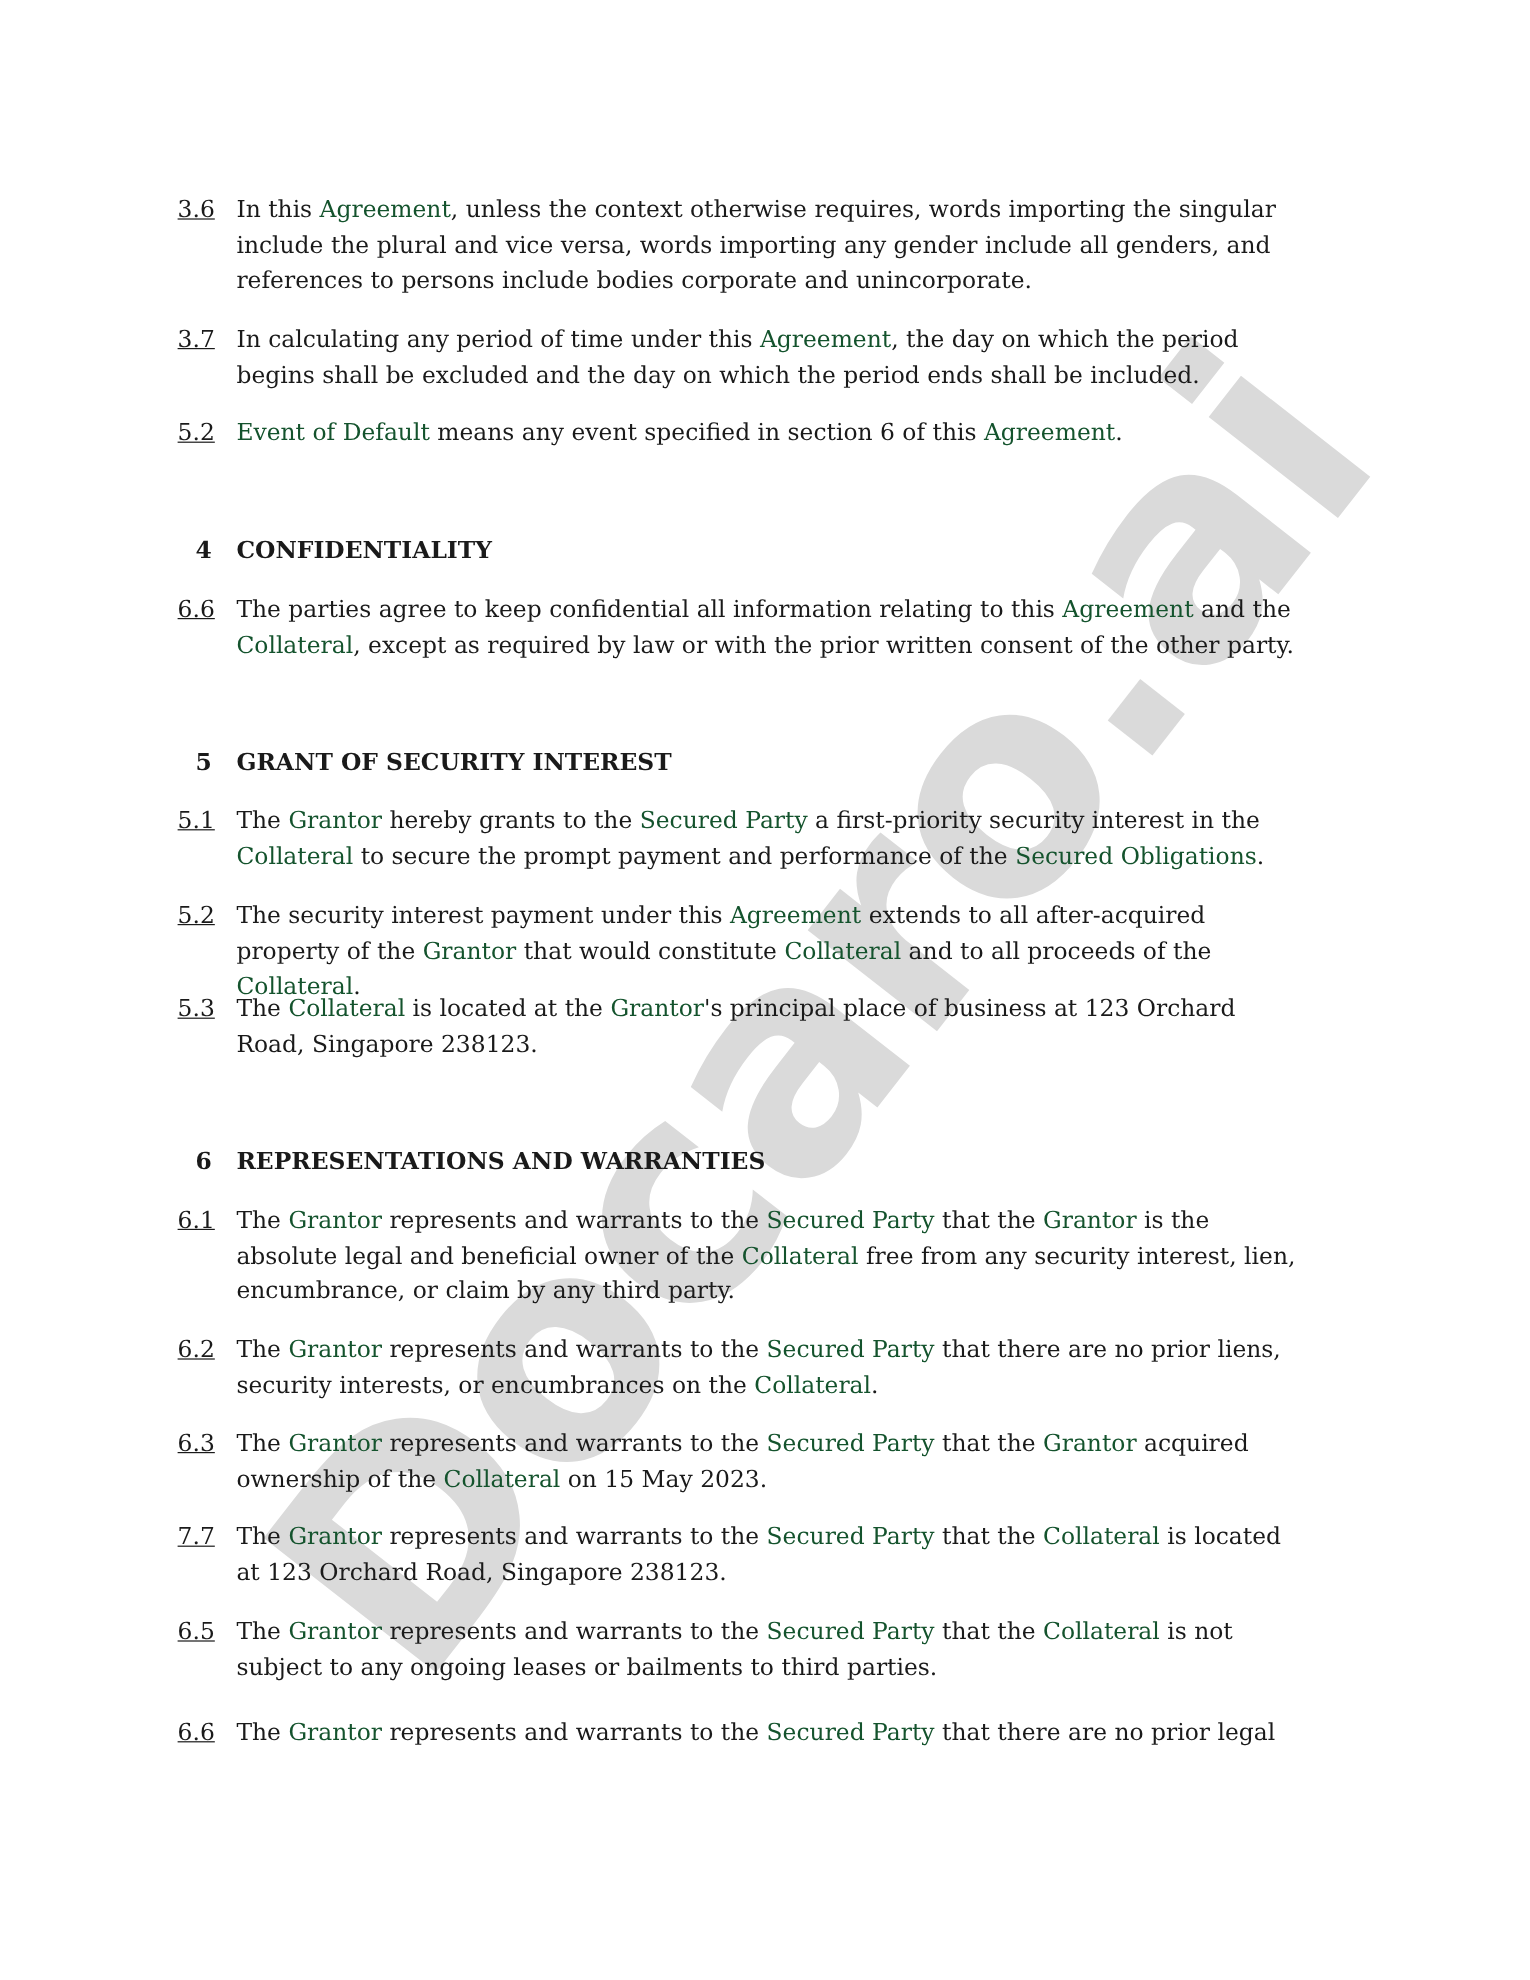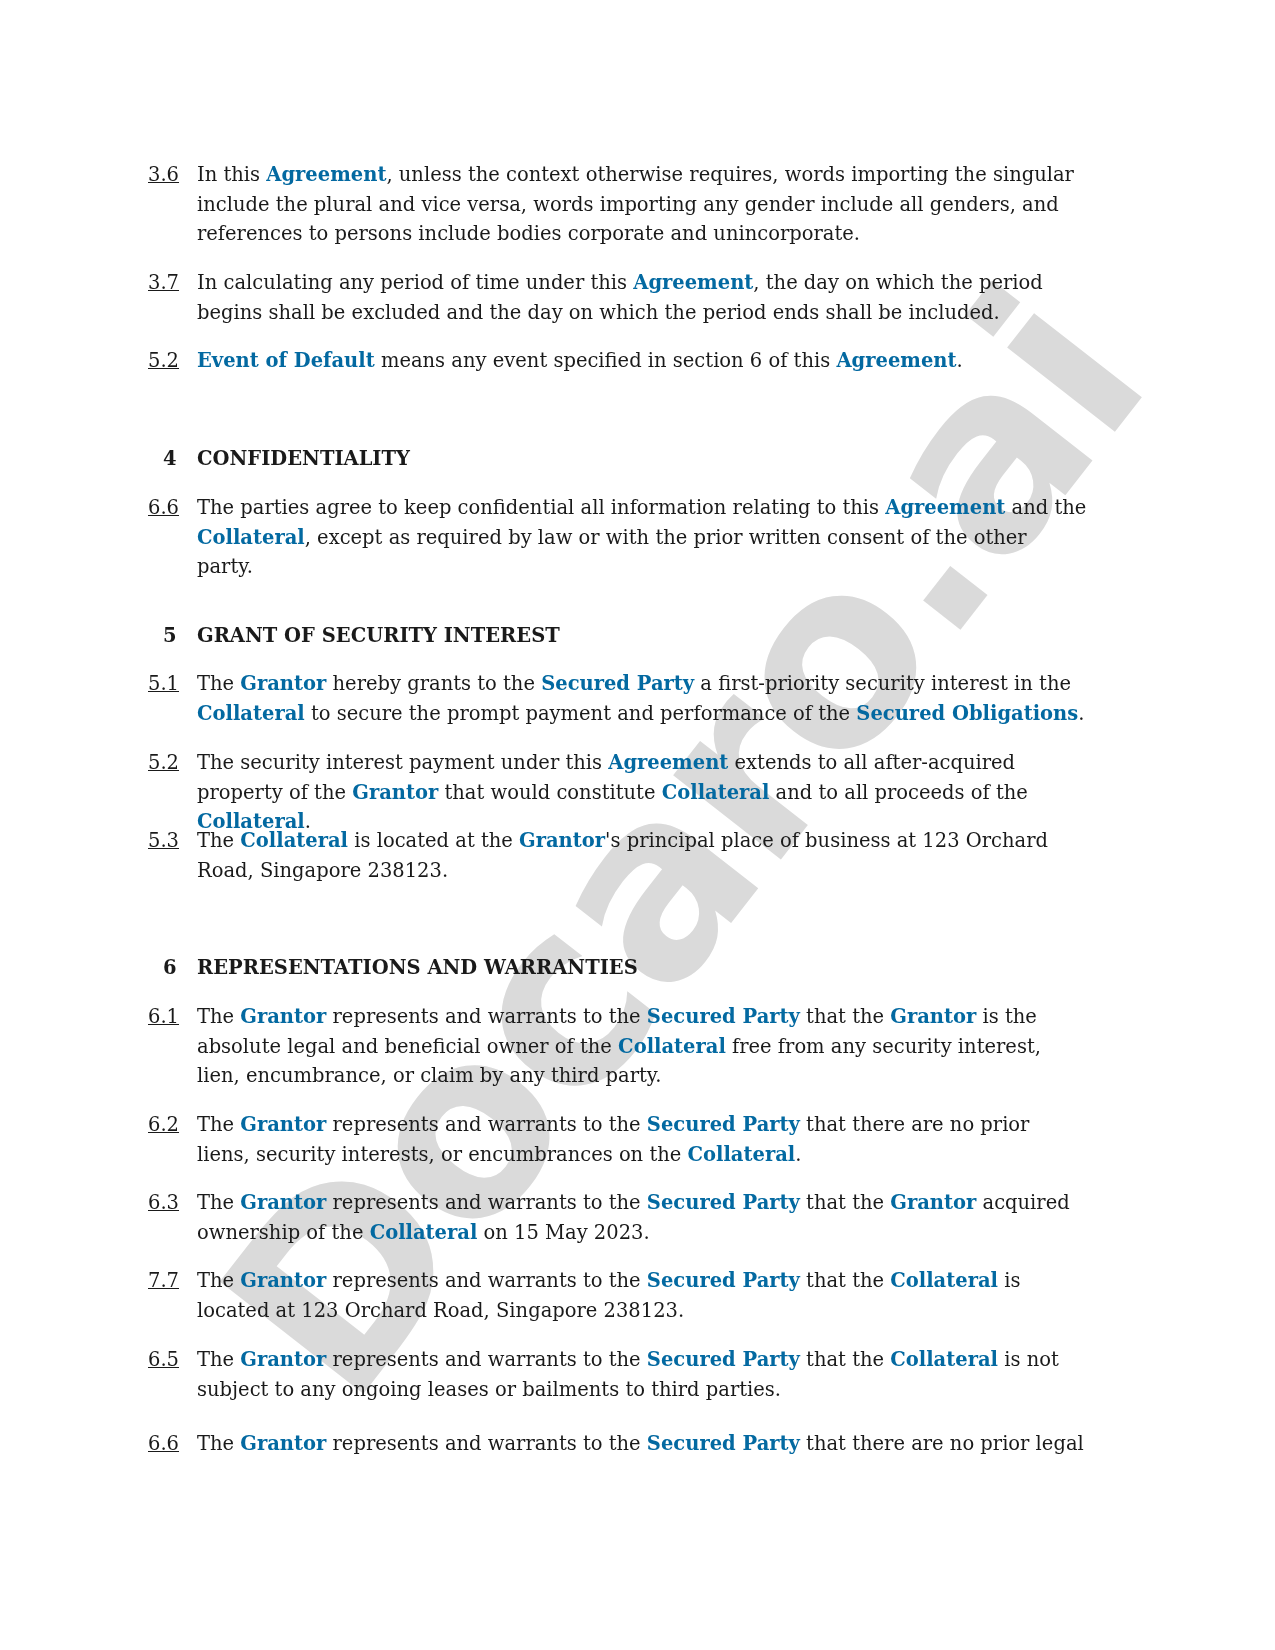--- a/index.html
+++ b/index.html
@@ -31,21 +31,21 @@
     font-size: 19.5px; line-height: 29.5px;
   }
   .clause .num { position: absolute; left: 0; top: 0; text-decoration: underline; }
   .clause .txt { margin-left: 49px; display: block; }
   .heading {
     position: absolute; left: 148px; width: 940px;
     font-size: 19.5px; line-height: 29.5px; font-weight: bold;
   }
   .heading .num { position: absolute; left: 15px; top: 0; }
   .heading .txt { margin-left: 49px; display: block; }
-  b { font-weight: bold; color: #0369a1; }
+  b { font-weight: normal; color: #14532d; }
 </style>
 </head>
 <body>
 
 <div class="watermark">
   <span>Docaro.ai</span>
 </div>
 
 <div class="page">
 

